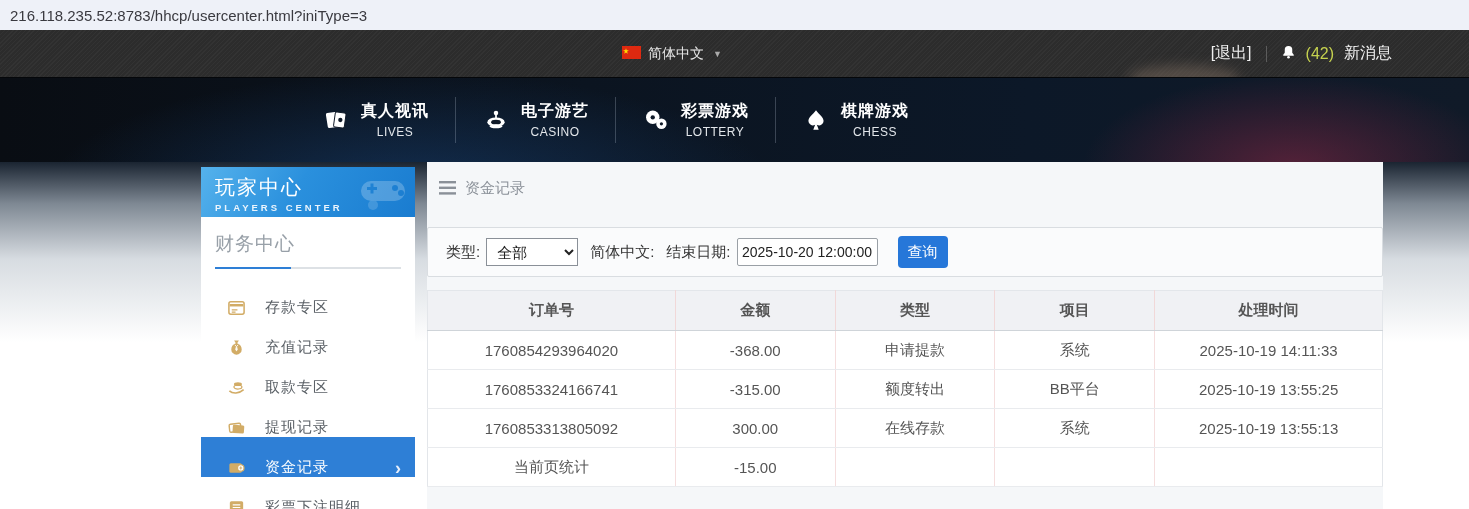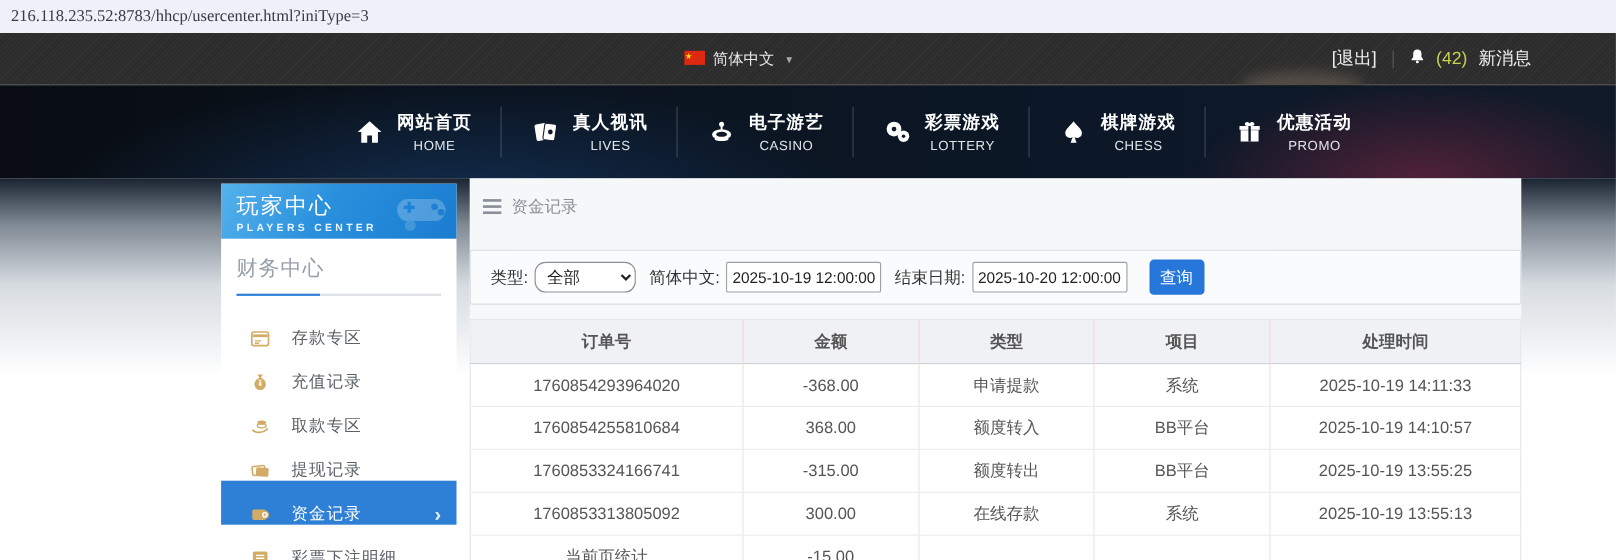--- a/index.html
+++ b/index.html
@@ -1,21 +1,21 @@
 <!DOCTYPE html>
 <html><head>
 <meta charset="utf-8">
 <style>
   * { margin:0; padding:0; box-sizing:border-box; }
   html,body { width:1469px; height:509px; overflow:hidden; background:#fff;
               font-family:"Liberation Sans","DejaVu Sans",sans-serif; }
 
   
   .urlbar { height:30px; background:#eef1f8; display:flex; align-items:center;
-            padding-left:10px; font-size:15px; color:#3a3a40;font-family:Liberation Serif, serif; }
+            padding-left:10px; font-size:15px; color:#3a3a40; }
 
   
   .topbar { position:relative; height:47px; background-color:#2c2c2c;
             background-image:repeating-linear-gradient(135deg, rgba(255,255,255,.03) 0 1px, transparent 1px 3px); }
   .lang { position:absolute; left:622px; top:0; height:100%; display:flex; align-items:center;
           gap:7px; color:#e8e8e8; font-size:14px; cursor:pointer; }
   .lang .caret { color:#aaa; font-size:9px; margin-left:2px; }
   .top-right { position:absolute; right:77px; top:0; height:100%; display:flex;
                align-items:center; gap:10px; font-size:16px; color:#f0f0f0; }
   .top-right .divider { width:1px; height:16px; background:#5c5c5c; margin:0 4px; }
@@ -66,21 +66,21 @@
 
   
   .main { position:absolute; left:427px; top:0; width:956px; height:347px; background:#f5f7f9; }
   .crumb { height:52px; display:flex; align-items:center; gap:9px; padding-left:12px;
            color:#8a9098; font-size:15px; }
   .crumb .icon svg { width:17px; height:14px; display:block; }
 
   .filterbox { margin:13px 0 0 0; height:50px; border:1px solid #d9dde1; border-radius:2px;
                background:#fafbfc; display:flex; align-items:center; padding-left:12px; gap:6px;
                font-size:15px; color:#333; }
-  .filterbox select { width:92px; height:28px; border:1px solid #8a9098; border-radius:10px;
+  .filterbox select { width:92px; height:28px; border:1px solid #8a9098; border-radius:0;
                background:#fff; font-size:15px; padding-left:6px; color:#222;
                font-family:"Liberation Sans","DejaVu Sans",sans-serif; }
   .filterbox input { width:141px; height:28px; border:1px solid #9aa0a6; border-radius:2px;
                background:#fff; font-size:14px; padding:0 4px; color:#222; text-align:center;
                font-family:"Liberation Sans","DejaVu Sans",sans-serif; }
   .filterbox .lbl { margin-left:6px; }
   .query-btn { margin-left:14px; width:50px; height:32px; background:#2677d9; color:#fff;
                border:none; border-radius:4px; font-size:15px; cursor:pointer;
                font-family:"Liberation Sans","DejaVu Sans",sans-serif; }
 
@@ -125,31 +125,20 @@
     <span class="msg-count">(42)</span>
     <span>新消息</span>
   </div>
 </div>
 
 <div class="navbar">
   <div class="nav-items">
       <div class="nav-item">
         <span class="icon">
           <svg viewBox="0 0 24 24">
-            <path d="M12 3 2 12h3v9h5v-6h4v6h5v-9h3z" fill="#fff"></path>
-          </svg>
-        </span>
-        <div class="nav-text">
-          <div class="nav-title">网站首页</div>
-          <div class="nav-sub">HOME</div>
-        </div>
-      </div>
-      <div class="nav-item">
-        <span class="icon">
-          <svg viewBox="0 0 24 24">
             <rect x="3.5" y="5" width="10" height="14" rx="1.5" fill="#fff" transform="rotate(-9 8.5 12)"></rect>
             <rect x="10.5" y="5" width="10" height="14" rx="1.5" fill="#fff" stroke="#101a28" stroke-width=".9" transform="rotate(8 15.5 12)"></rect>
             <circle cx="16" cy="12" r="2" fill="#101a28"></circle>
           </svg>
         </span>
         <div class="nav-text">
           <div class="nav-title">真人视讯</div>
           <div class="nav-sub">LIVES</div>
         </div>
       </div>
@@ -184,34 +173,20 @@
       </div>
       <div class="nav-item">
         <span class="icon">
           <svg viewBox="0 0 24 24">
             <path d="M12 3C9.2 7 5 9.4 5 13a4 4 0 0 0 6.2 3.3L9.5 21h5l-1.7-4.7A4 4 0 0 0 19 13c0-3.6-4.2-6-7-10z" fill="#fff"></path>
           </svg>
         </span>
         <div class="nav-text">
           <div class="nav-title">棋牌游戏</div>
           <div class="nav-sub">CHESS</div>
-        </div>
-      </div>
-      <div class="nav-item">
-        <span class="icon">
-          <svg viewBox="0 0 24 24">
-            <rect x="4.5" y="10.5" width="15" height="9.5" fill="#fff"></rect>
-            <rect x="3.5" y="7" width="17" height="3.2" fill="#fff"></rect>
-            <rect x="11" y="7" width="2" height="13" fill="#101a28"></rect>
-            <path d="M8 5.5c0-2.2 3.2-2.7 4-.6.8-2.1 4-1.6 4 .6 0 1.3-2 1.5-4 1.5s-4-.2-4-1.5z" fill="#fff"></path>
-          </svg>
-        </span>
-        <div class="nav-text">
-          <div class="nav-title">优惠活动</div>
-          <div class="nav-sub">PROMO</div>
         </div>
       </div>
     </div>
 </div>
 
 <div class="page">
 
   <div class="sidebar">
     <div class="side-head">
       <div class="zh">玩家中心</div>
@@ -304,21 +279,20 @@
       </span>
       <span>资金记录</span>
     </div>
 
     <div class="filterbox">
       <span class="lbl">类型:</span>
       <select>
         <option>全部</option>
       </select>
       <span class="lbl">简体中文:</span>
-      <input value="2025-10-19 12:00:00" style="">
       <span class="lbl">结束日期:</span>
       <input value="2025-10-20 12:00:00" style="">
       <button class="query-btn">查询</button>
     </div>
 
     <table class="tbl">
       <colgroup>
           <col class="c1">
           <col class="c2">
           <col class="c3">
@@ -336,27 +310,20 @@
         </thead>
       <tbody>
           <tr>
             <td>1760854293964020</td>
             <td>-368.00</td>
             <td>申请提款</td>
             <td>系统</td>
             <td>2025-10-19 14:11:33</td>
           </tr>
           <tr>
-            <td>1760854255810684</td>
-            <td>368.00</td>
-            <td>额度转入</td>
-            <td>BB平台</td>
-            <td>2025-10-19 14:10:57</td>
-          </tr>
-          <tr>
             <td>1760853324166741</td>
             <td>-315.00</td>
             <td>额度转出</td>
             <td>BB平台</td>
             <td>2025-10-19 13:55:25</td>
           </tr>
           <tr>
             <td>1760853313805092</td>
             <td>300.00</td>
             <td>在线存款</td>

